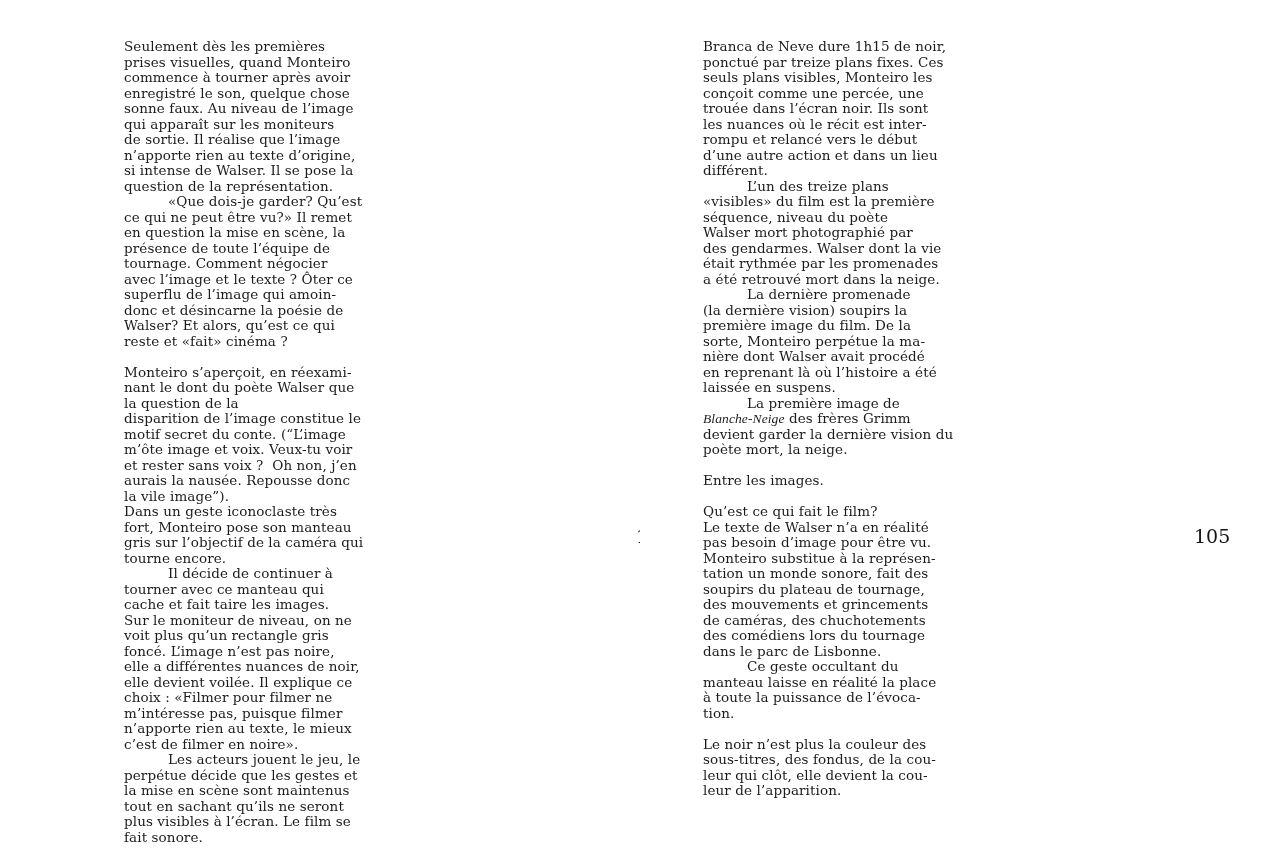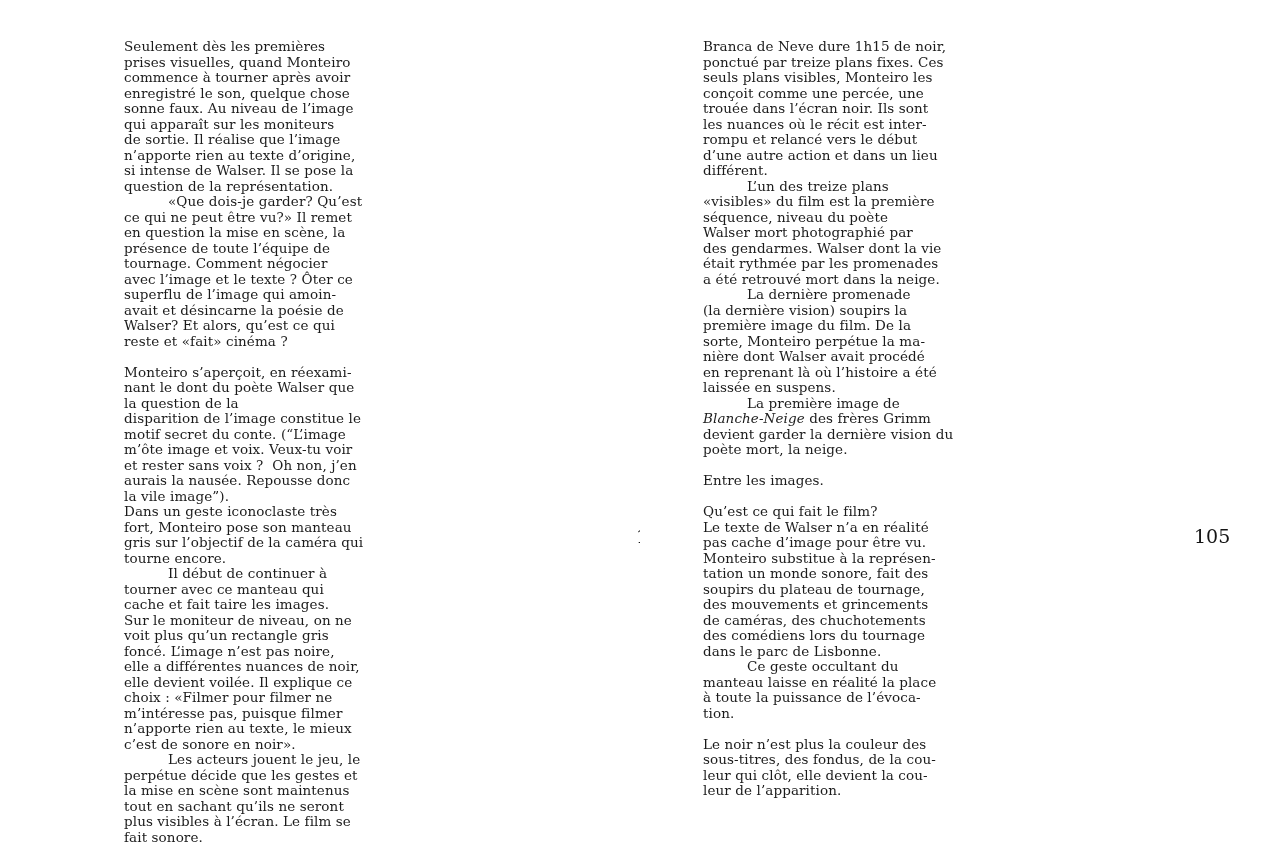--- a/index.html
+++ b/index.html
@@ -33,21 +33,21 @@
   .page.left  .text-col { left: 60px; }
   .page.right .text-col { left: 63px; }
   .line {
     font-size: 13.5px;
     line-height: 15.5px;
     min-height: 15.5px;
     white-space: pre;
     letter-spacing: 0.1px;
   }
   .line.indent { padding-left: 44px; }
-  .italic { font-style: italic; }
+  .italic { font-style: italic; font-family: Liberation Serif, serif; }
   .pagenum {
     position: absolute;
     top: 526px;
     font-size: 19px;
     line-height: 20px;
     color: #141414;
   }
   .page.left  .pagenum { left: 572px; }
   .page.right .pagenum { left: 554px; }
 </style>
@@ -68,49 +68,49 @@
         <div class="line">n’apporte rien au texte d’origine,</div>
         <div class="line">si intense de Walser. Il se pose la</div>
         <div class="line">question de la représentation.</div>
         <div class="line indent">«Que dois-je garder? Qu’est</div>
         <div class="line">ce qui ne peut être vu?» Il remet</div>
         <div class="line">en question la mise en scène, la</div>
         <div class="line">présence de toute l’équipe de</div>
         <div class="line">tournage. Comment négocier</div>
         <div class="line">avec l’image et le texte ? Ôter ce</div>
         <div class="line">superflu de l’image qui amoin-</div>
-        <div class="line">avait et désincarne la poésie de</div>
+        <div class="line">donc et désincarne la poésie de</div>
         <div class="line">Walser? Et alors, qu’est ce qui</div>
         <div class="line">reste et «fait» cinéma ?</div>
         <div class="line">&nbsp;</div>
         <div class="line">Monteiro s’aperçoit, en réexami-</div>
         <div class="line">nant le dont du poète Walser que</div>
         <div class="line">la question de la</div>
         <div class="line">disparition de l’image constitue le</div>
         <div class="line">motif secret du conte. (“L’image</div>
         <div class="line">m’ôte image et voix. Veux-tu voir</div>
         <div class="line">et rester sans voix ?  Oh non, j’en</div>
         <div class="line">aurais la nausée. Repousse donc</div>
         <div class="line">la vile image”).</div>
         <div class="line">Dans un geste iconoclaste très</div>
         <div class="line">fort, Monteiro pose son manteau</div>
         <div class="line">gris sur l’objectif de la caméra qui</div>
         <div class="line">tourne encore.</div>
-        <div class="line indent">Il début de continuer à</div>
+        <div class="line indent">Il décide de continuer à</div>
         <div class="line">tourner avec ce manteau qui</div>
         <div class="line">cache et fait taire les images.</div>
         <div class="line">Sur le moniteur de niveau, on ne</div>
         <div class="line">voit plus qu’un rectangle gris</div>
         <div class="line">foncé. L’image n’est pas noire,</div>
         <div class="line">elle a différentes nuances de noir,</div>
         <div class="line">elle devient voilée. Il explique ce</div>
         <div class="line">choix : «Filmer pour filmer ne</div>
         <div class="line">m’intéresse pas, puisque filmer</div>
         <div class="line">n’apporte rien au texte, le mieux</div>
-        <div class="line">c’est de sonore en noir».</div>
+        <div class="line">c’est de filmer en noire».</div>
         <div class="line indent">Les acteurs jouent le jeu, le</div>
         <div class="line">perpétue décide que les gestes et</div>
         <div class="line">la mise en scène sont maintenus</div>
         <div class="line">tout en sachant qu’ils ne seront</div>
         <div class="line">plus visibles à l’écran. Le film se</div>
         <div class="line">fait sonore.</div>
       </div>
     <div class="pagenum">104</div>
   </div>
 
@@ -141,21 +141,21 @@
         <div class="line">laissée en suspens.</div>
         <div class="line indent">La première image de</div>
         <div class="line"><span class="italic">Blanche-Neige</span><span> des frères Grimm</span></div>
         <div class="line">devient garder la dernière vision du</div>
         <div class="line">poète mort, la neige.</div>
         <div class="line">&nbsp;</div>
         <div class="line">Entre les images.</div>
         <div class="line">&nbsp;</div>
         <div class="line">Qu’est ce qui fait le film?</div>
         <div class="line">Le texte de Walser n’a en réalité</div>
-        <div class="line">pas cache d’image pour être vu.</div>
+        <div class="line">pas besoin d’image pour être vu.</div>
         <div class="line">Monteiro substitue à la représen-</div>
         <div class="line">tation un monde sonore, fait des</div>
         <div class="line">soupirs du plateau de tournage,</div>
         <div class="line">des mouvements et grincements</div>
         <div class="line">de caméras, des chuchotements</div>
         <div class="line">des comédiens lors du tournage</div>
         <div class="line">dans le parc de Lisbonne.</div>
         <div class="line indent">Ce geste occultant du</div>
         <div class="line">manteau laisse en réalité la place</div>
         <div class="line">à toute la puissance de l’évoca-</div>

